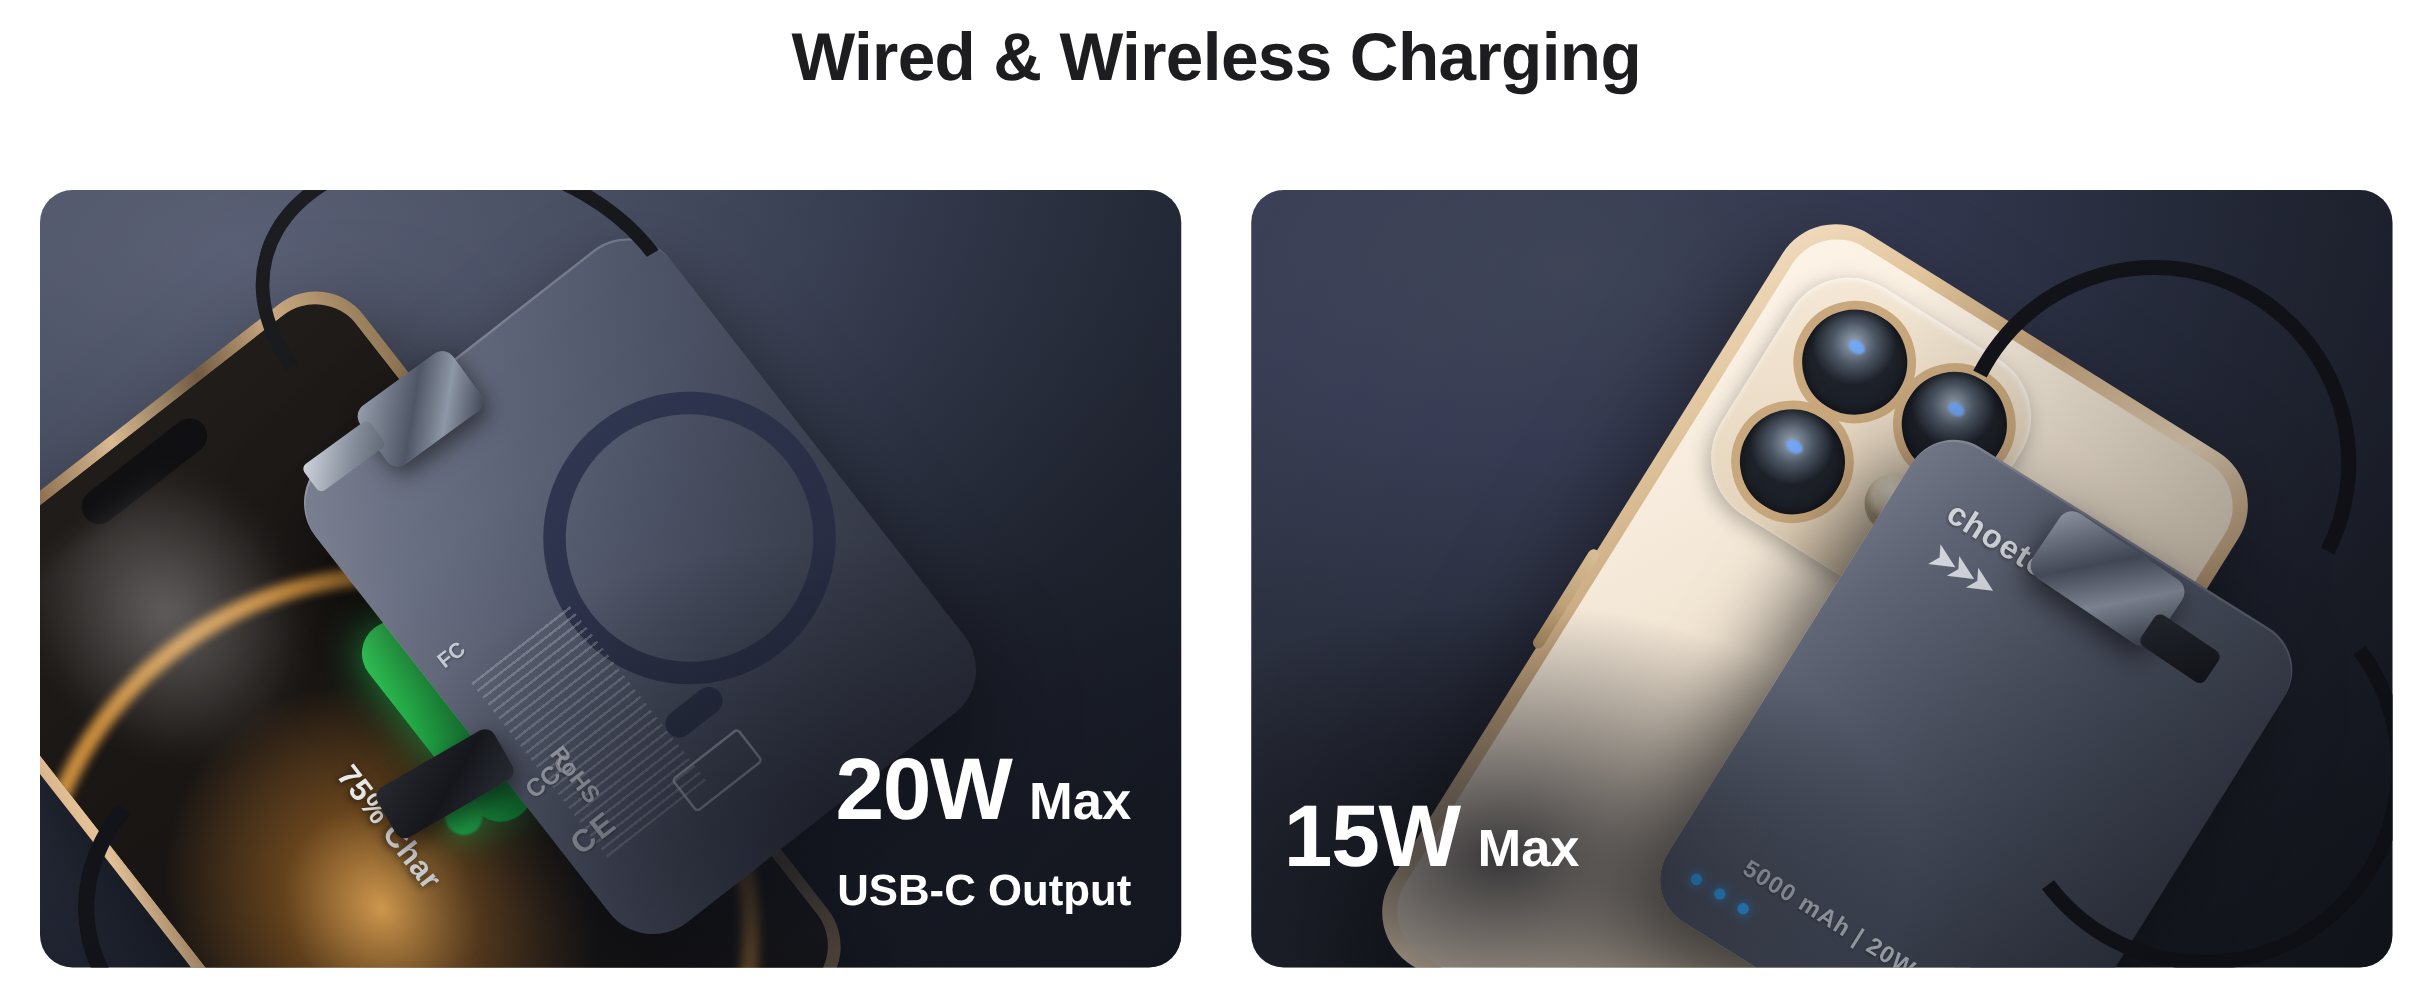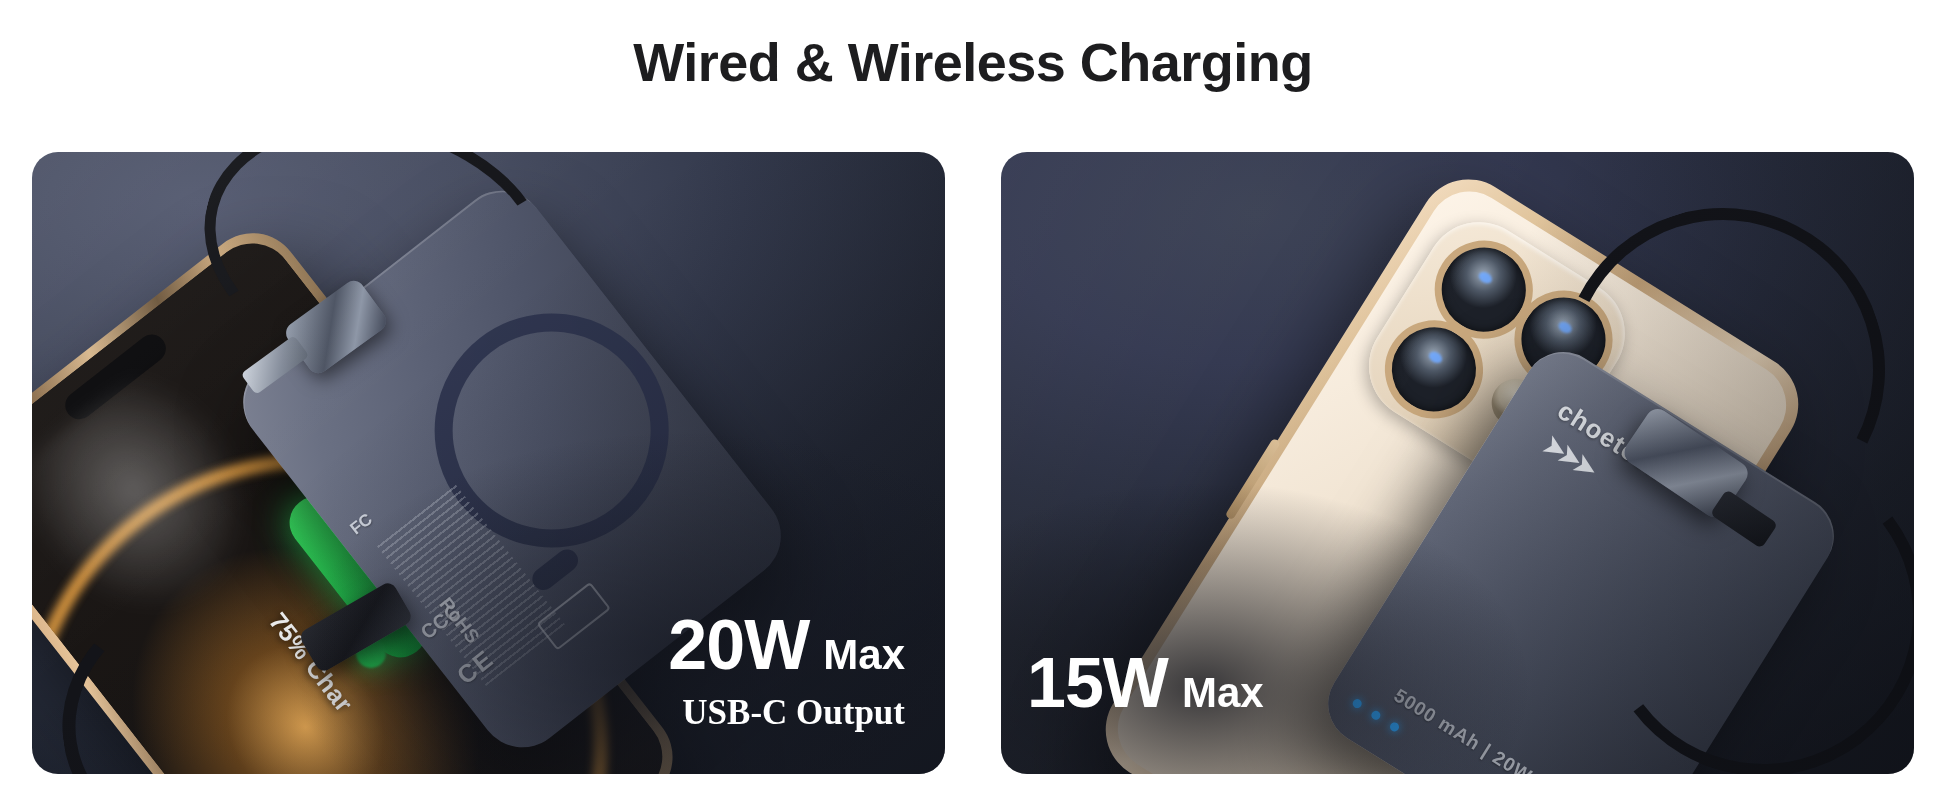--- a/index.html
+++ b/index.html
@@ -6,21 +6,21 @@
   body{
     width:1946px;height:798px;
     background:#ffffff;
     font-family:"Liberation Sans", sans-serif;
     overflow:hidden;
     position:relative;
   }
   .header{
     width:100%;
     text-align:center;
-    padding-top:34px;
+    padding-top:18px;
     box-sizing:border-box;
   }
   .headline{
     font-size:54px;
     font-weight:bold;
     letter-spacing:-0.5px;
     color:#1d1d1f;
     line-height:1.05;
     margin:0;
   }
@@ -314,32 +314,32 @@
   .caption{
     position:absolute;
     z-index:6;
     text-align:right;
     color:#ffffff;
   }
   .caption .line1{
     font-size:0;
     white-space:nowrap;
     line-height:1;
-    margin-bottom:14px;
+    margin-bottom:28px;
   }
   .caption .watt{
     font-size:70px;font-weight:bold;letter-spacing:-1px;
     vertical-align:baseline;
   }
   .caption .max{
     font-size:42px;font-weight:bold;margin-left:14px;
     vertical-align:baseline;
   }
   .caption .line2{
-    font-size:35px;font-weight:bold;white-space:nowrap;line-height:1.1;font-family:Liberation Serif, serif;
+    font-size:35px;font-weight:bold;white-space:nowrap;line-height:1.1;
   }
   .cap-left{right:40px;bottom:42px;}
   .cap-right{left:26px;bottom:42px;text-align:left;}
 </style>
 </head>
 <body>
 
 <div class="header">
   <h1 class="headline">Wired &amp; Wireless Charging</h1>
 </div>

